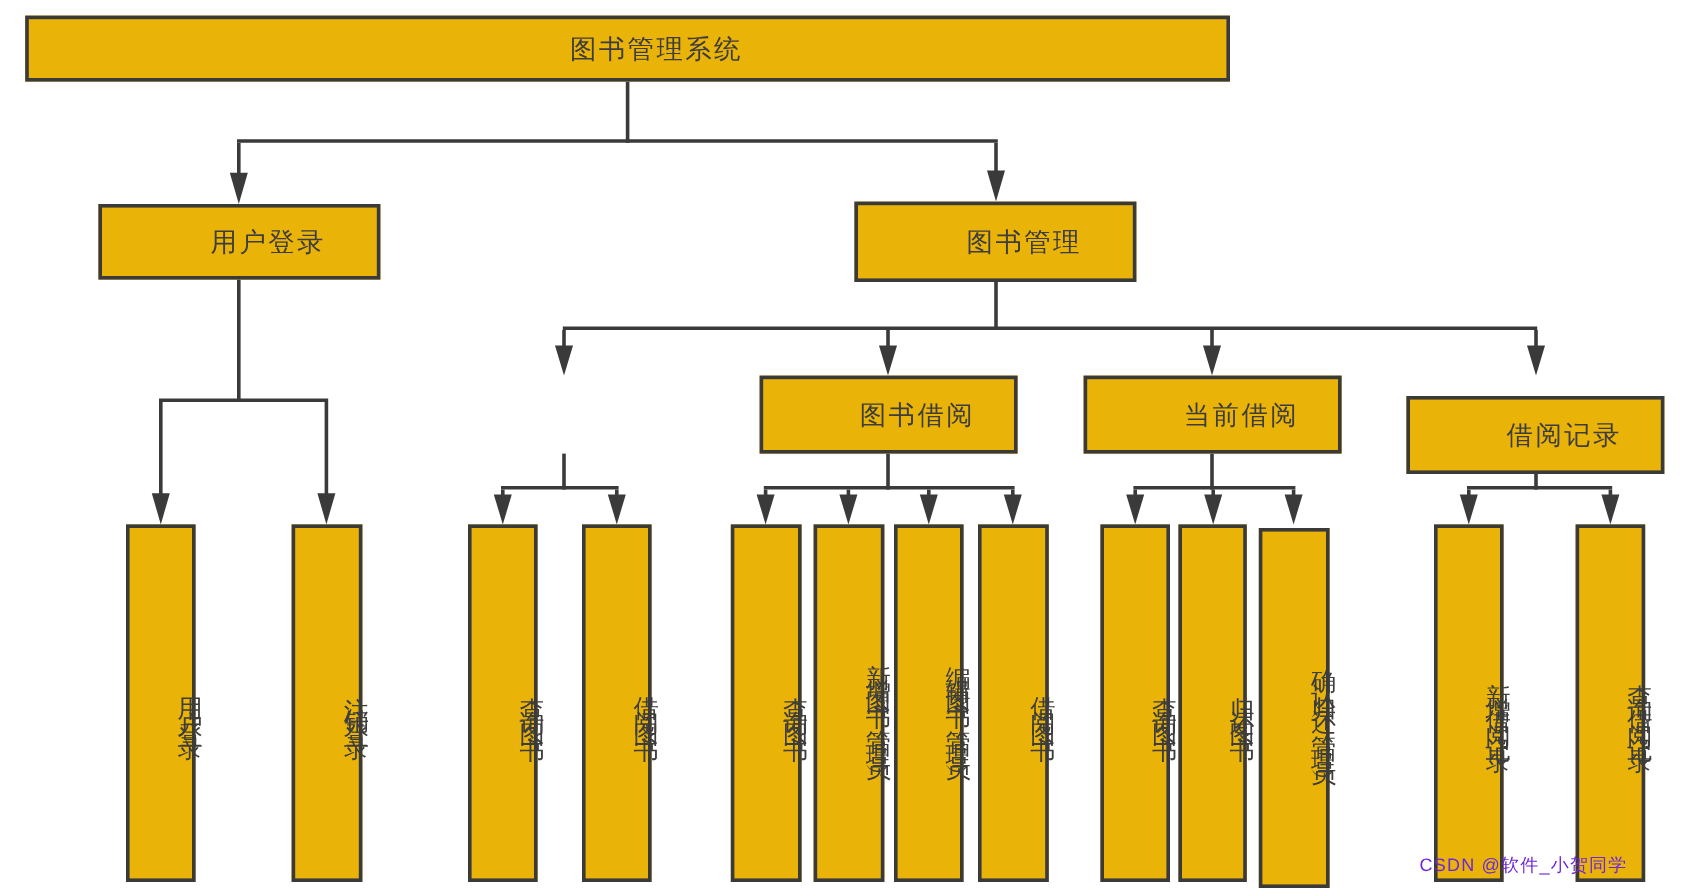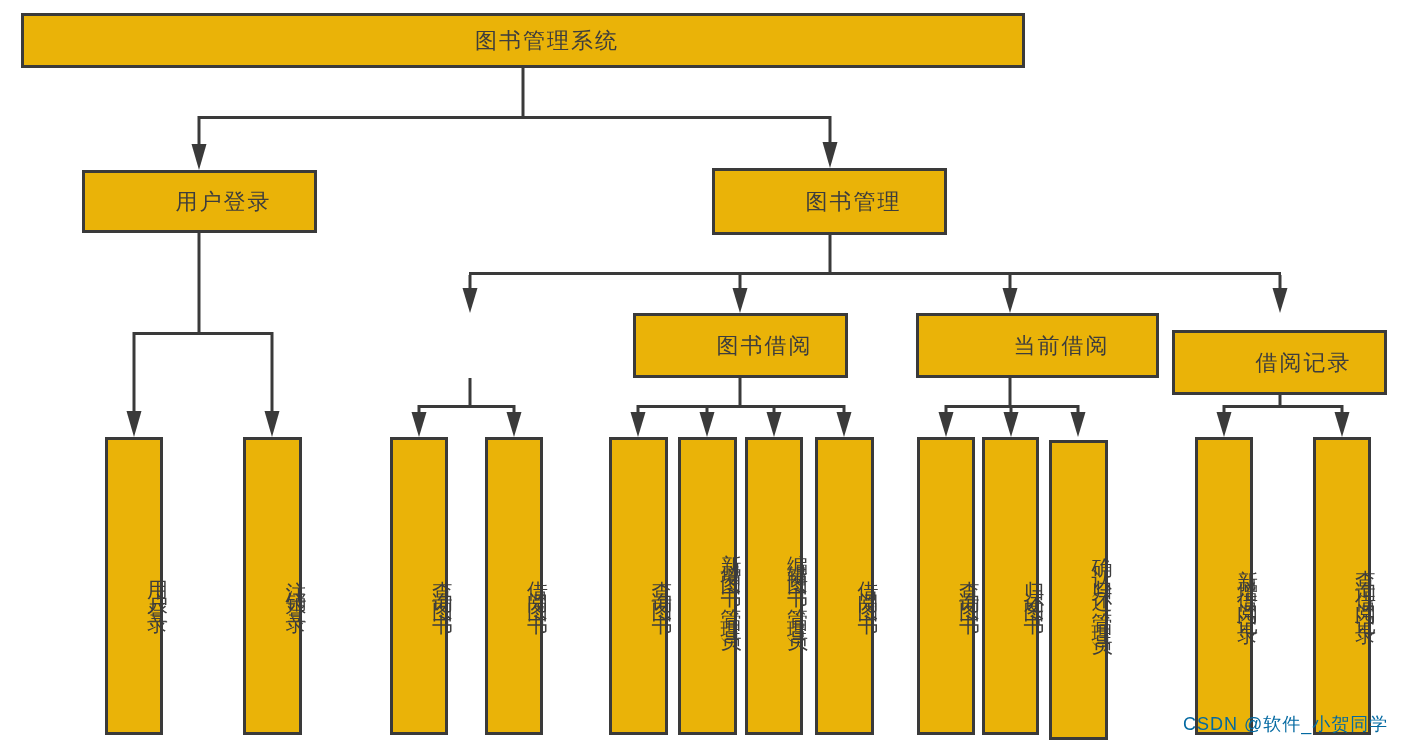--- a/index.html
+++ b/index.html
@@ -48,22 +48,22 @@
   .box.v {
     font-size: 21px;
     writing-mode: vertical-rl;
     letter-spacing: 11px;
     line-height: 1;
   }
   .watermark {
     position: absolute;
     left: 1183px;
     top: 712px;
-    font-size: 18px;
-    color: #0369a1;
+    font-size: 15px;
+    color: #6d28d9;
     letter-spacing: 1px;
     white-space: nowrap;
     text-align: right;
   }
 </style>
 </head>
 <body>
 
 <div id="canvas">
 
@@ -142,21 +142,21 @@
       <polygon points="1334.5,412 1349.5,412 1342,437"></polygon>
     </g>
   </svg>
 
   <div class="box h" style="left:21px; top:13px; width:1004px; height:55px;">图书管理系统</div>
 
   <div class="box h" style="left:82px; top:170px; width:235px; height:63px;">用户登录</div>
   <div class="box h" style="left:712px; top:168px; width:235px; height:67px;">图书管理</div>
 
   <div class="box h" style="left:633px; top:313px; width:215px; height:65px;">图书借阅</div>
-  <div class="box h" style="left:903px; top:313px; width:243px; height:65px;margin-left:13px;">当前借阅</div>
+  <div class="box h" style="left:903px; top:313px; width:215px; height:65px;">当前借阅</div>
   <div class="box h" style="left:1172px; top:330px; width:215px; height:65px;">借阅记录</div>
 
   <div class="box v" style="left:105px; top:437px; width:58px; height:298px;">用户登录</div>
   <div class="box v" style="left:243px; top:437px; width:59px; height:298px;">注销登录</div>
 
   <div class="box v" style="left:390px; top:437px; width:58px; height:298px;">查询图书</div>
   <div class="box v" style="left:485px; top:437px; width:58px; height:298px;">借阅图书</div>
 
   <div class="box v" style="left:609px; top:437px; width:59px; height:298px;">查询图书</div>
   <div class="box v" style="left:678px; top:437px; width:59px; height:298px;">新增图书（管理员）</div>

